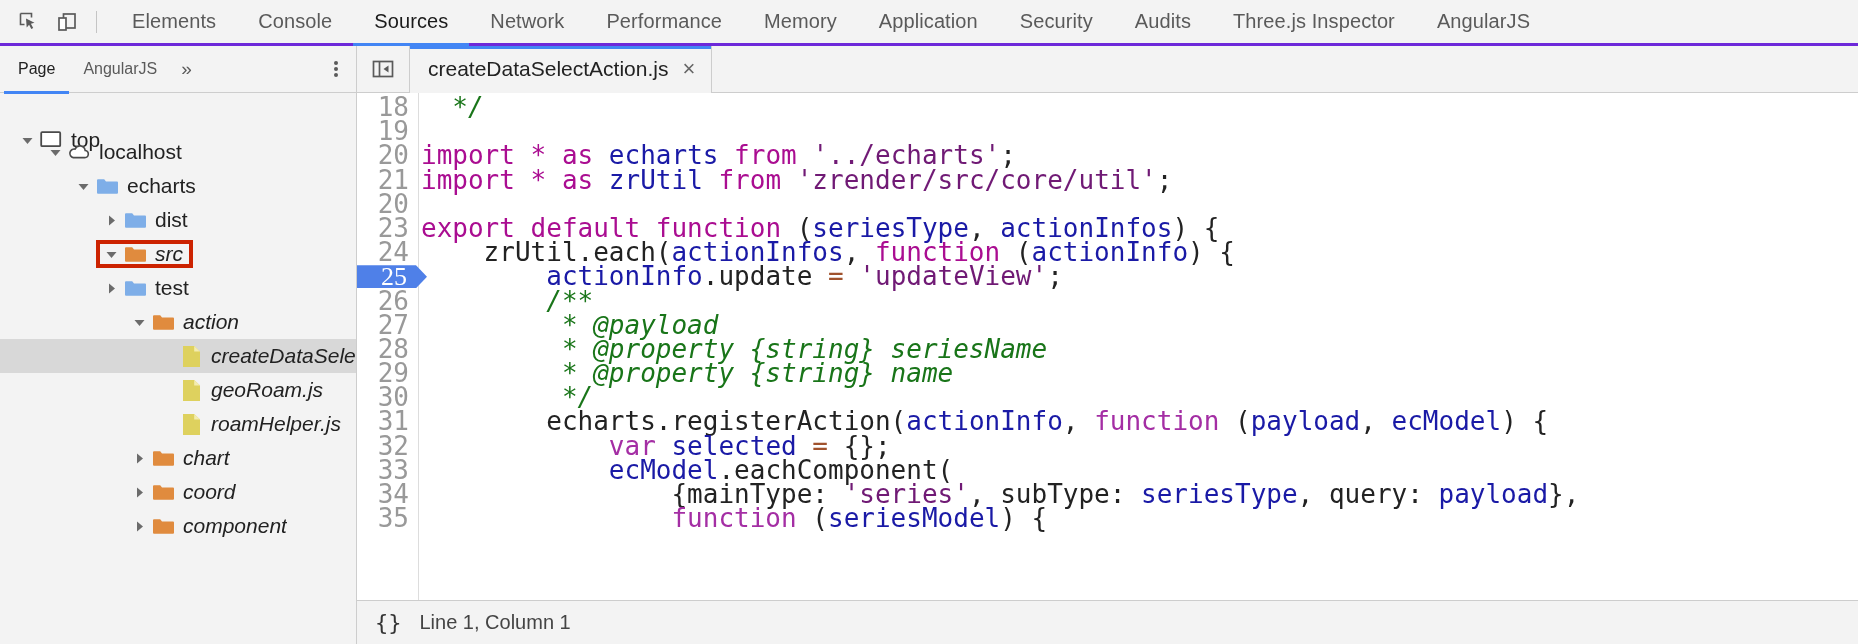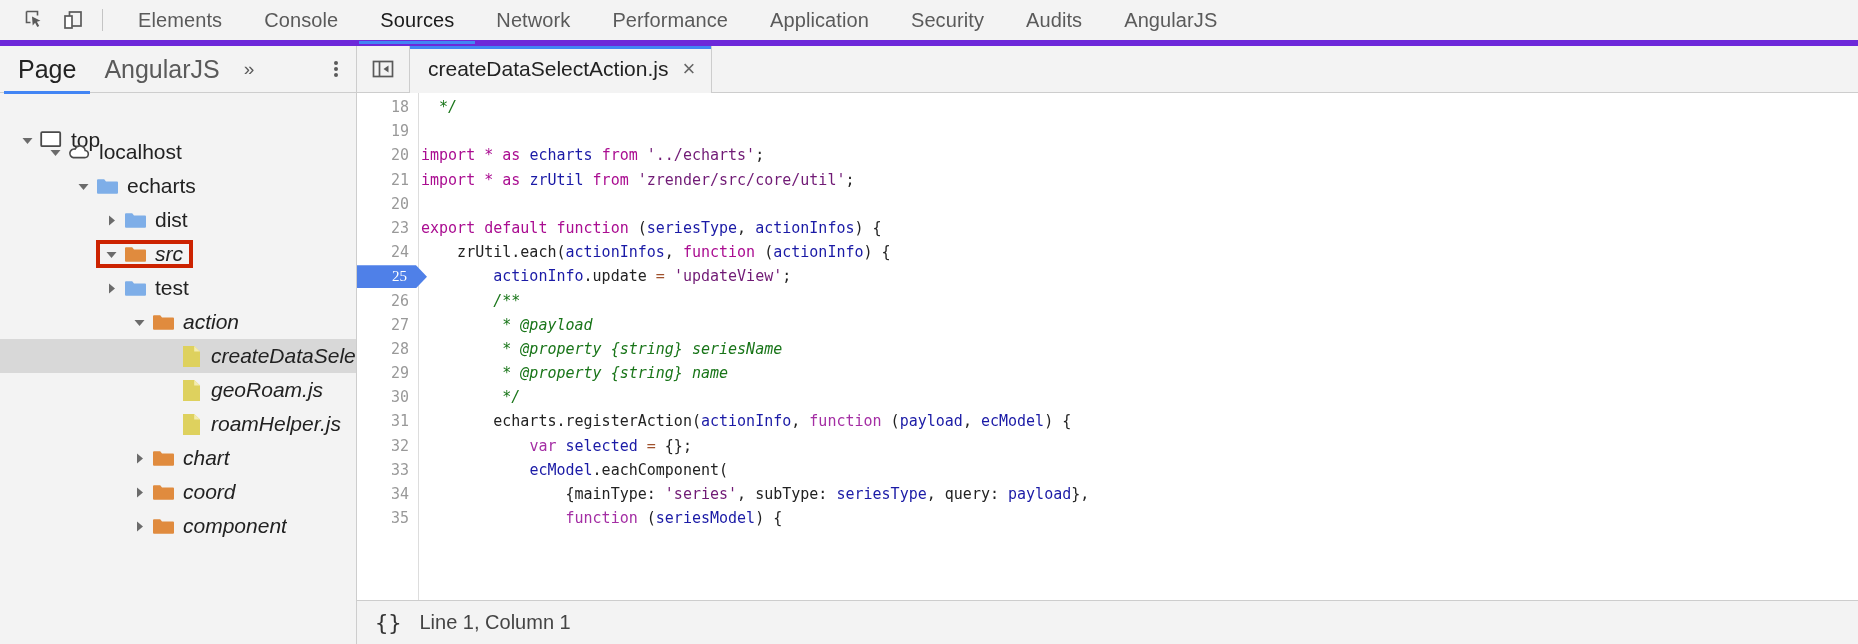--- a/index.html
+++ b/index.html
@@ -6,21 +6,21 @@
   html, body {
     width: 1858px; height: 644px;
     font-family: "Liberation Sans", sans-serif;
     background: #fff; overflow: hidden;
   }
   .devtools { width: 1858px; height: 644px; display: flex; flex-direction: column; background: #f3f3f3; }
 
   
   .tabbar {
     height: 46px; min-height: 46px; display: flex; align-items: center;
-    background: #f3f3f3; border-bottom: 6px solid #6d28d9; padding-left: 16px;
+    background: #f3f3f3; border-bottom: 3px solid #6d28d9; padding-left: 10px;
   }
   .tool-icon { width: 38px; height: 30px; display: flex; align-items: center; justify-content: center; cursor: pointer; }
   .tb-divider { width: 1px; height: 22px; background: #c4c4c4; margin: 0 14px 0 10px; }
   .tabs { display: flex; align-items: center; height: 46px; }
   .tab {
     padding: 0 21px; height: 46px; display: flex; align-items: center;
     font-size: 20px; color: #5a5a5a; cursor: pointer; white-space: nowrap;
     position: relative; letter-spacing: .1px;
   }
   .tab.active { color: #1a1a1a; }
@@ -32,21 +32,21 @@
   .body { flex: 1; display: flex; min-height: 0; background: #f3f3f3; }
 
   
   .nav { width: 357px; min-width: 357px; display: flex; flex-direction: column; background: #f3f3f3; border-right: 1px solid #cdcdcd; }
   .nav-tabs {
     height: 47px; min-height: 47px; display: flex; align-items: center;
     border-bottom: 1px solid #cdcdcd; position: relative; padding-left: 4px;
   }
   .nav-tab {
     padding: 0 14px; height: 47px; display: flex; align-items: center;
-    font-size: 25px; color: #5a5a5a; cursor: pointer; position: relative;
+    font-size: 16px; color: #5a5a5a; cursor: pointer; position: relative;
   }
   .nav-tab.active { color: #222; }
   .nav-tab.active::after { content:""; position:absolute; left:0; right:0; bottom:-1px; height:3px; background:#4285f4; }
   .nav-more { padding: 0 10px; font-size: 19px; color: #5a5a5a; cursor: pointer; display:flex; align-items:center; height:47px;}
   .nav-kebab { margin-left: auto; width: 40px; height: 47px; display: flex; align-items: center; justify-content: center; cursor: pointer; }
   .kdot { width: 4px; height: 4px; border-radius: 50%; background: #5a5a5a; margin: 2px 0; }
 
   .tree { flex: 1; overflow: hidden; padding-top: 8px; font-size: 21px; color: #222; }
   .trow { height: 34px; display: flex; align-items: center; white-space: nowrap; cursor: pointer; position: relative; }
   .trow.selected { background: #d8d8d8; }
@@ -62,21 +62,21 @@
   .ed-tabs { height: 47px; min-height: 47px; display: flex; align-items: center; background: #f3f3f3; border-bottom: 1px solid #cdcdcd; }
   .ed-panelbtn { width: 52px; height: 47px; display: flex; align-items: center; justify-content: center; cursor: pointer; }
   .ed-tab {
     height: 47px; display: flex; align-items: center; gap: 14px; padding: 0 16px 0 18px;
     background: #f3f3f3; position: relative; font-size: 21px; color: #222; cursor: pointer;
     border-left: 1px solid #cdcdcd; border-right: 1px solid #cdcdcd;
   }
   .ed-tab::after { content:""; position:absolute; left:0; right:0; top:0; height:3px; background:#4285f4; }
   .ed-close { font-size: 22px; color: #666; line-height: 1; cursor: pointer; }
 
-  .code { flex: 1; display: flex; overflow: hidden; background: #fff; font-family: "DejaVu Sans Mono", monospace; font-size: 15px; }
+  .code { flex: 1; display: flex; overflow: hidden; background: #fff; font-family: "DejaVu Sans Mono", monospace; font-size: 26px; }
   .gutter {
     width: 62px; min-width: 62px; text-align: right; color: #999; background: #fff;
     padding-top: 2px; border-right: 1px solid #ddd; user-select: none;
   }
   .gline { height: 24.2px; line-height: 24.2px; padding-right: 9px; position: relative; }
   .gline.bp { color: #fff; font-family: Liberation Serif, serif; }
   .bpmark {
     position: absolute; left: 0px; right: -9px; top: 1px; height: 23px;
     background: #4f80e8; color: #fff;
     -webkit-clip-path: polygon(0 0, calc(100% - 11px) 0, 100% 50%, calc(100% - 11px) 100%, 0 100%);
@@ -118,23 +118,25 @@
           <rect x="4" y="8" width="7" height="12" fill="#fff" stroke="#5a5a5a" stroke-width="1.7"></rect>
         </svg>
     </div>
     <div class="tb-divider"></div>
     <div class="tabs">
       <div class="tab">Elements</div>
       <div class="tab">Console</div>
       <div class="tab active">Sources</div>
       <div class="tab">Network</div>
       <div class="tab">Performance</div>
+      <div class="tab">Memory</div>
       <div class="tab">Application</div>
       <div class="tab">Security</div>
       <div class="tab">Audits</div>
+      <div class="tab">Three.js Inspector</div>
       <div class="tab">AngularJS</div>
     </div>
   </div>
 
   <div class="body">
 
     <div class="nav">
       <div class="nav-tabs">
         <div class="nav-tab active">Page</div>
         <div class="nav-tab">AngularJS</div>

